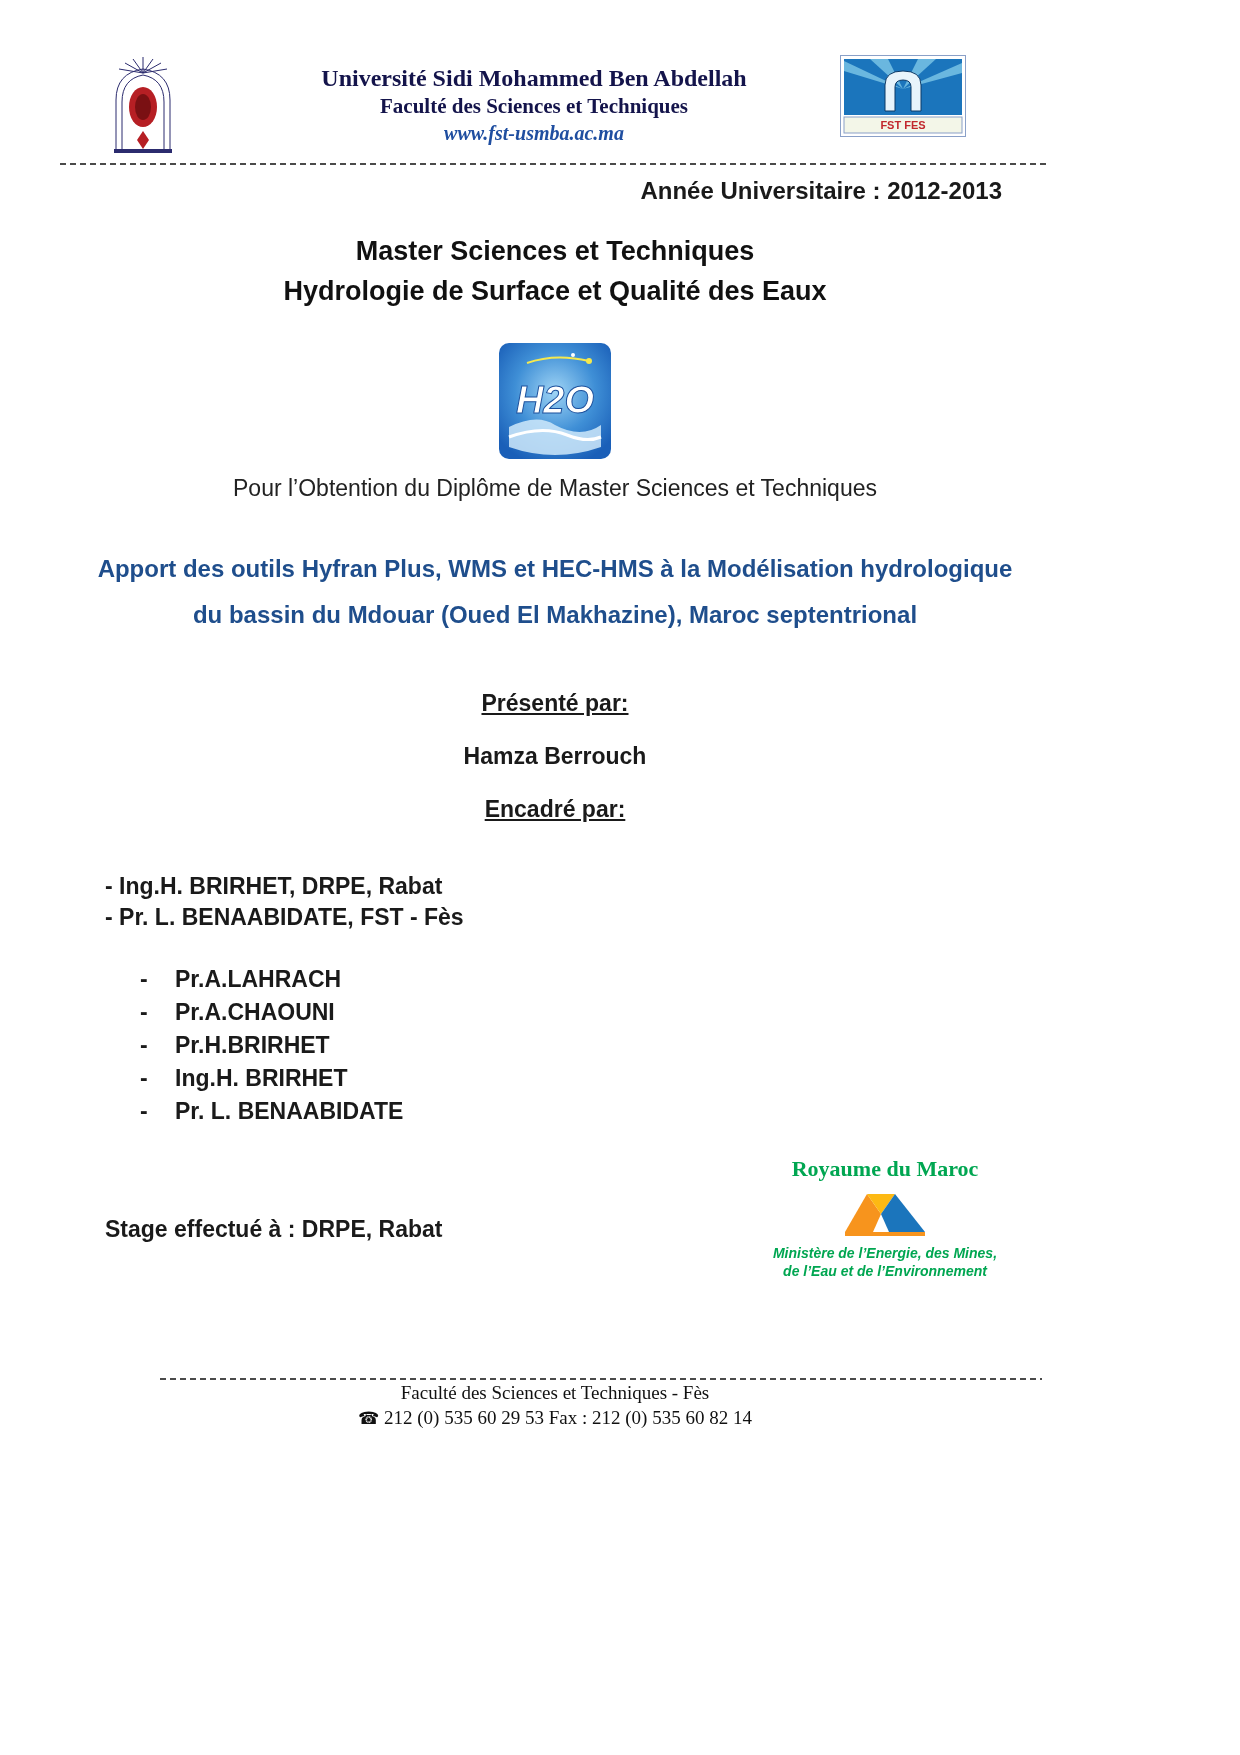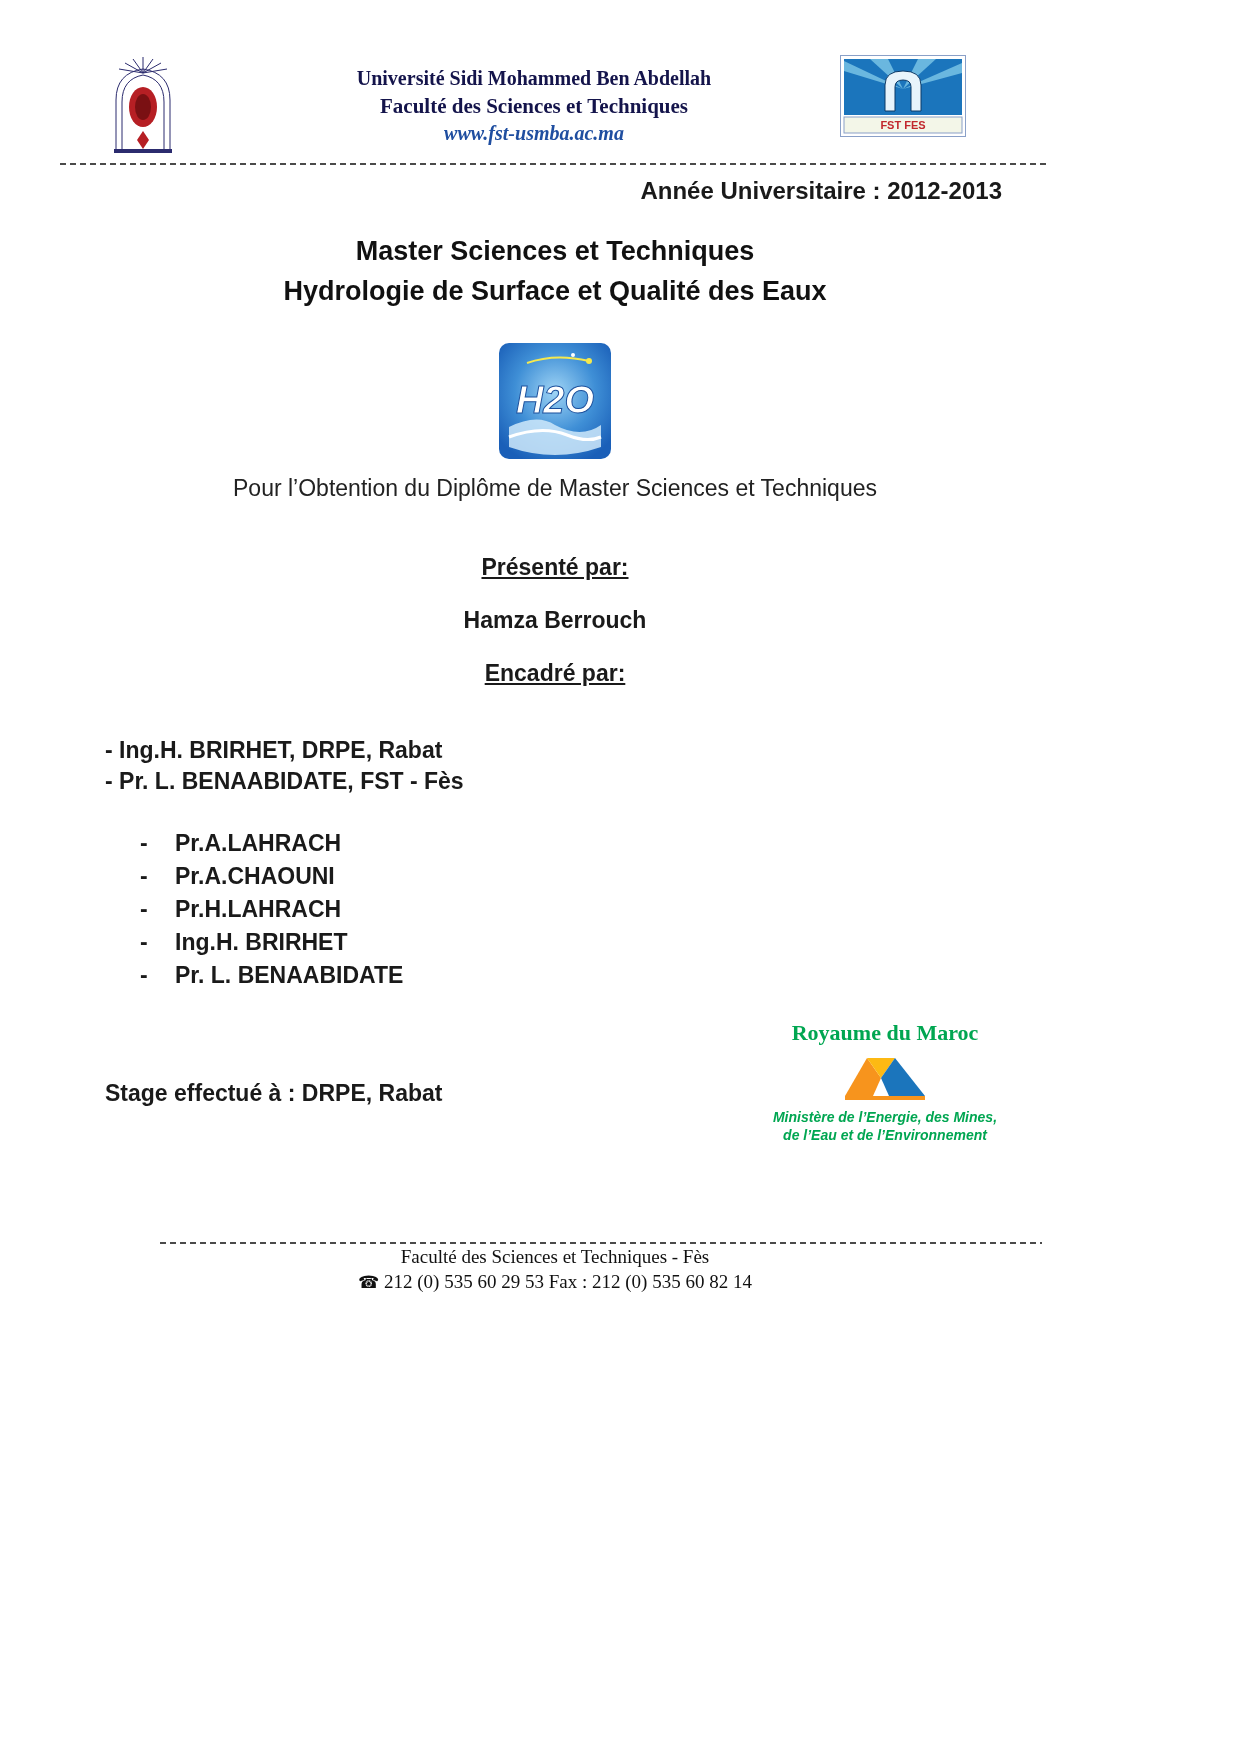--- a/index.html
+++ b/index.html
@@ -8,21 +8,21 @@
     width:1240px; min-height:1755px; margin:0 auto; background:#ffffff;
     font-family:"Liberation Sans", sans-serif; color:#1a1a1a;
     padding:55px 190px 40px 60px; position:relative;
   }
   .serif { font-family:"Liberation Serif", serif; }
 
   
   .header { display:flex; align-items:flex-start; }
   .logo-left { margin-left:46px; flex:0 0 auto; }
   .header-text { flex:1 1 auto; text-align:center; position:relative; left:24px; padding-top:8px; }
-  .uni-name  { font-size:20px; font-weight:bold; color:#14144b; line-height:30px; }
+  .uni-name  { font-size:24px; font-weight:bold; color:#14144b; line-height:30px; }
   .fac-name  { font-size:21px; font-weight:bold; color:#14144b; line-height:27px; }
   .website   { font-size:20px; font-weight:bold; font-style:italic; color:#1f4ea0; line-height:27px; cursor:pointer; }
   .logo-right { margin-right:84px; flex:0 0 auto; }
 
   .dashes {
     height:2px; margin-top:4px;
     background:repeating-linear-gradient(to right,#4a4a4a 0 6px, transparent 6px 10px);
   }
   .dashes.bottom { margin:78px 8px 0 100px; }
 
@@ -123,20 +123,24 @@
       <path d="M12 96 Q45 84 70 94 Q90 102 104 96" stroke="#ffffff" stroke-width="3" fill="none"></path>
       <path d="M30 22 Q58 12 92 20" stroke="#f5e94e" stroke-width="2" fill="none"></path>
       <circle cx="92" cy="20" r="3" fill="#f5e94e"></circle>
       <circle cx="76" cy="14" r="2" fill="#ffffff"></circle>
       <text x="58" y="72" text-anchor="middle" font-size="38" font-style="italic" font-weight="bold" fill="#ffffff" stroke="#1a4f9c" stroke-width="1">H2O</text>
     </svg>
   </div>
 
   <div class="memoire-subtitle">Pour l’Obtention du Diplôme de Master Sciences et Techniques</div>
 
+  <div class="thesis-title">
+    <div>Apport des outils Hyfran Plus, WMS et HEC-HMS à la Modélisation hydrologique</div>
+    <div>du bassin du Mdouar (Oued El Makhazine), Maroc septentrional</div>
+  </div>
 
   <div class="pres-label">Présenté par:</div>
   <div class="pres-name">Hamza Berrouch</div>
   <div class="enc-label">Encadré par:</div>
 
   <div class="supervisors">
     <div>- Ing.H. BRIRHET, DRPE, Rabat</div>
     <div>- Pr. L. BENAABIDATE, FST - Fès</div>
   </div>
 
@@ -145,21 +149,21 @@
     <div class="jury-row">
       <span class="jury-marker">-</span>
       <span>Pr.A.LAHRACH</span>
     </div>
     <div class="jury-row">
       <span class="jury-marker">-</span>
       <span>Pr.A.CHAOUNI</span>
     </div>
     <div class="jury-row">
       <span class="jury-marker">-</span>
-      <span>Pr.H.LAHRACH</span>
+      <span>Pr.H.BRIRHET</span>
     </div>
     <div class="jury-row">
       <span class="jury-marker">-</span>
       <span>Ing.H. BRIRHET</span>
     </div>
     <div class="jury-row">
       <span class="jury-marker">-</span>
       <span>Pr. L. BENAABIDATE</span>
     </div>
   </div>

